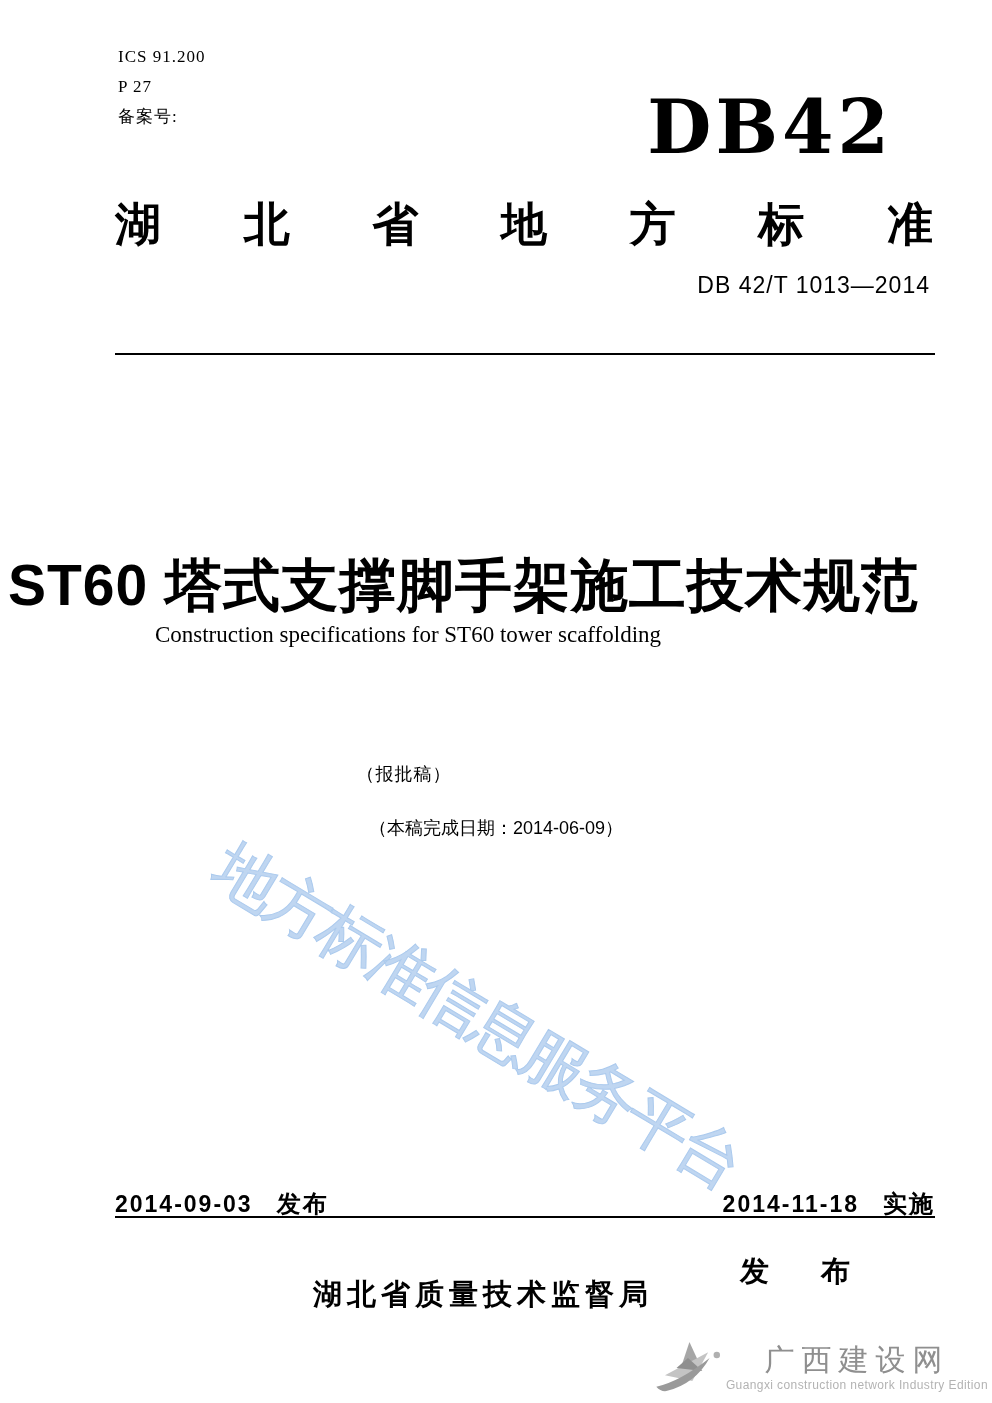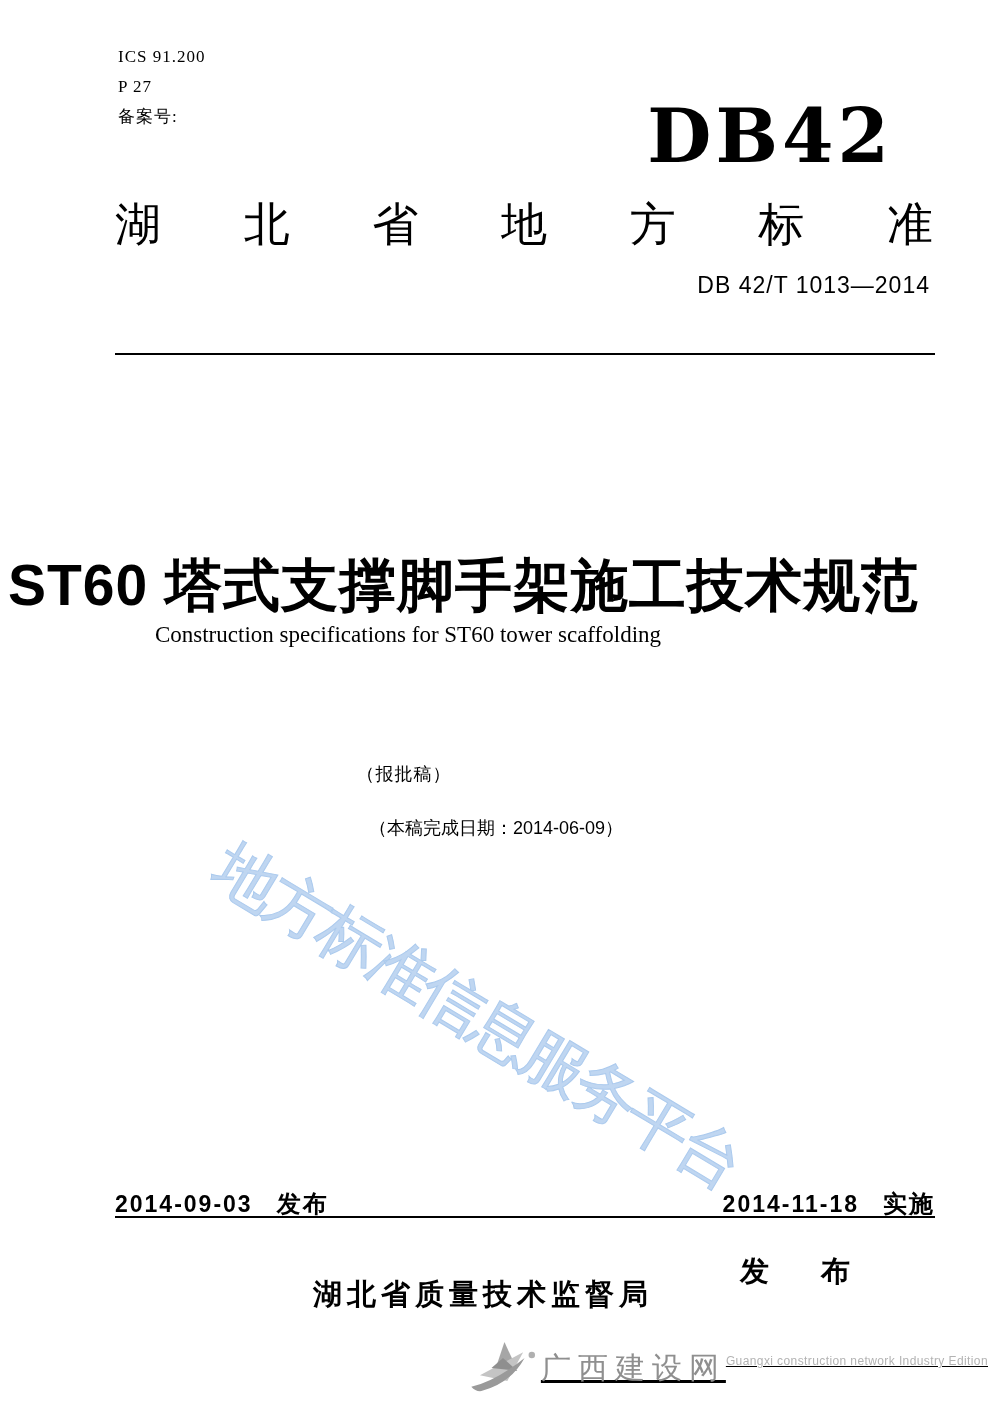--- a/index.html
+++ b/index.html
@@ -21,27 +21,26 @@
     letter-spacing:1px;
   }
 
   
   .db-code{
     top:84px; right:99px;
     font-family:"DejaVu Serif", serif;
     font-weight:bold;
     font-size:74px; letter-spacing:4px;
     color:#000;
-    margin-top:9px;
   }
 
   
   .standard-type{
     left:115px; top:194px; width:818px;
-    font-size:46px; font-weight:400;
+    font-size:46px; font-weight:700;
     text-align:justify; text-align-last:justify;
     color:#000;
   }
 
   .doc-number{
     top:272px; right:62px;
     font-size:23px; letter-spacing:1px;
     color:#000;
   }
 
@@ -102,21 +101,21 @@
     left:740px; top:1252px;
     font-size:29px; font-weight:bold; letter-spacing:22px;
     white-space:nowrap; color:#000;
   }
 
   .logo{
     right:4px; bottom:6px;
     display:flex; align-items:center;
   }
   .logo .mark{ width:72px; height:58px; margin-right:2px; }
-  .logo .texts{ display:flex; flex-direction:row; align-items:flex-start;text-decoration:underline; }
+  .logo .texts{ display:flex; flex-direction:column; align-items:center; }
   .logo .name{
     font-family:"Liberation Serif", serif;
     font-size:30px; letter-spacing:7px; color:#8f8f8f; line-height:32px;
     white-space:nowrap;
   }
   .logo .tagline{
     font-size:12px; color:#b3b3b3; letter-spacing:0.4px; margin-top:2px;
     white-space:nowrap;
   }
 </style>

